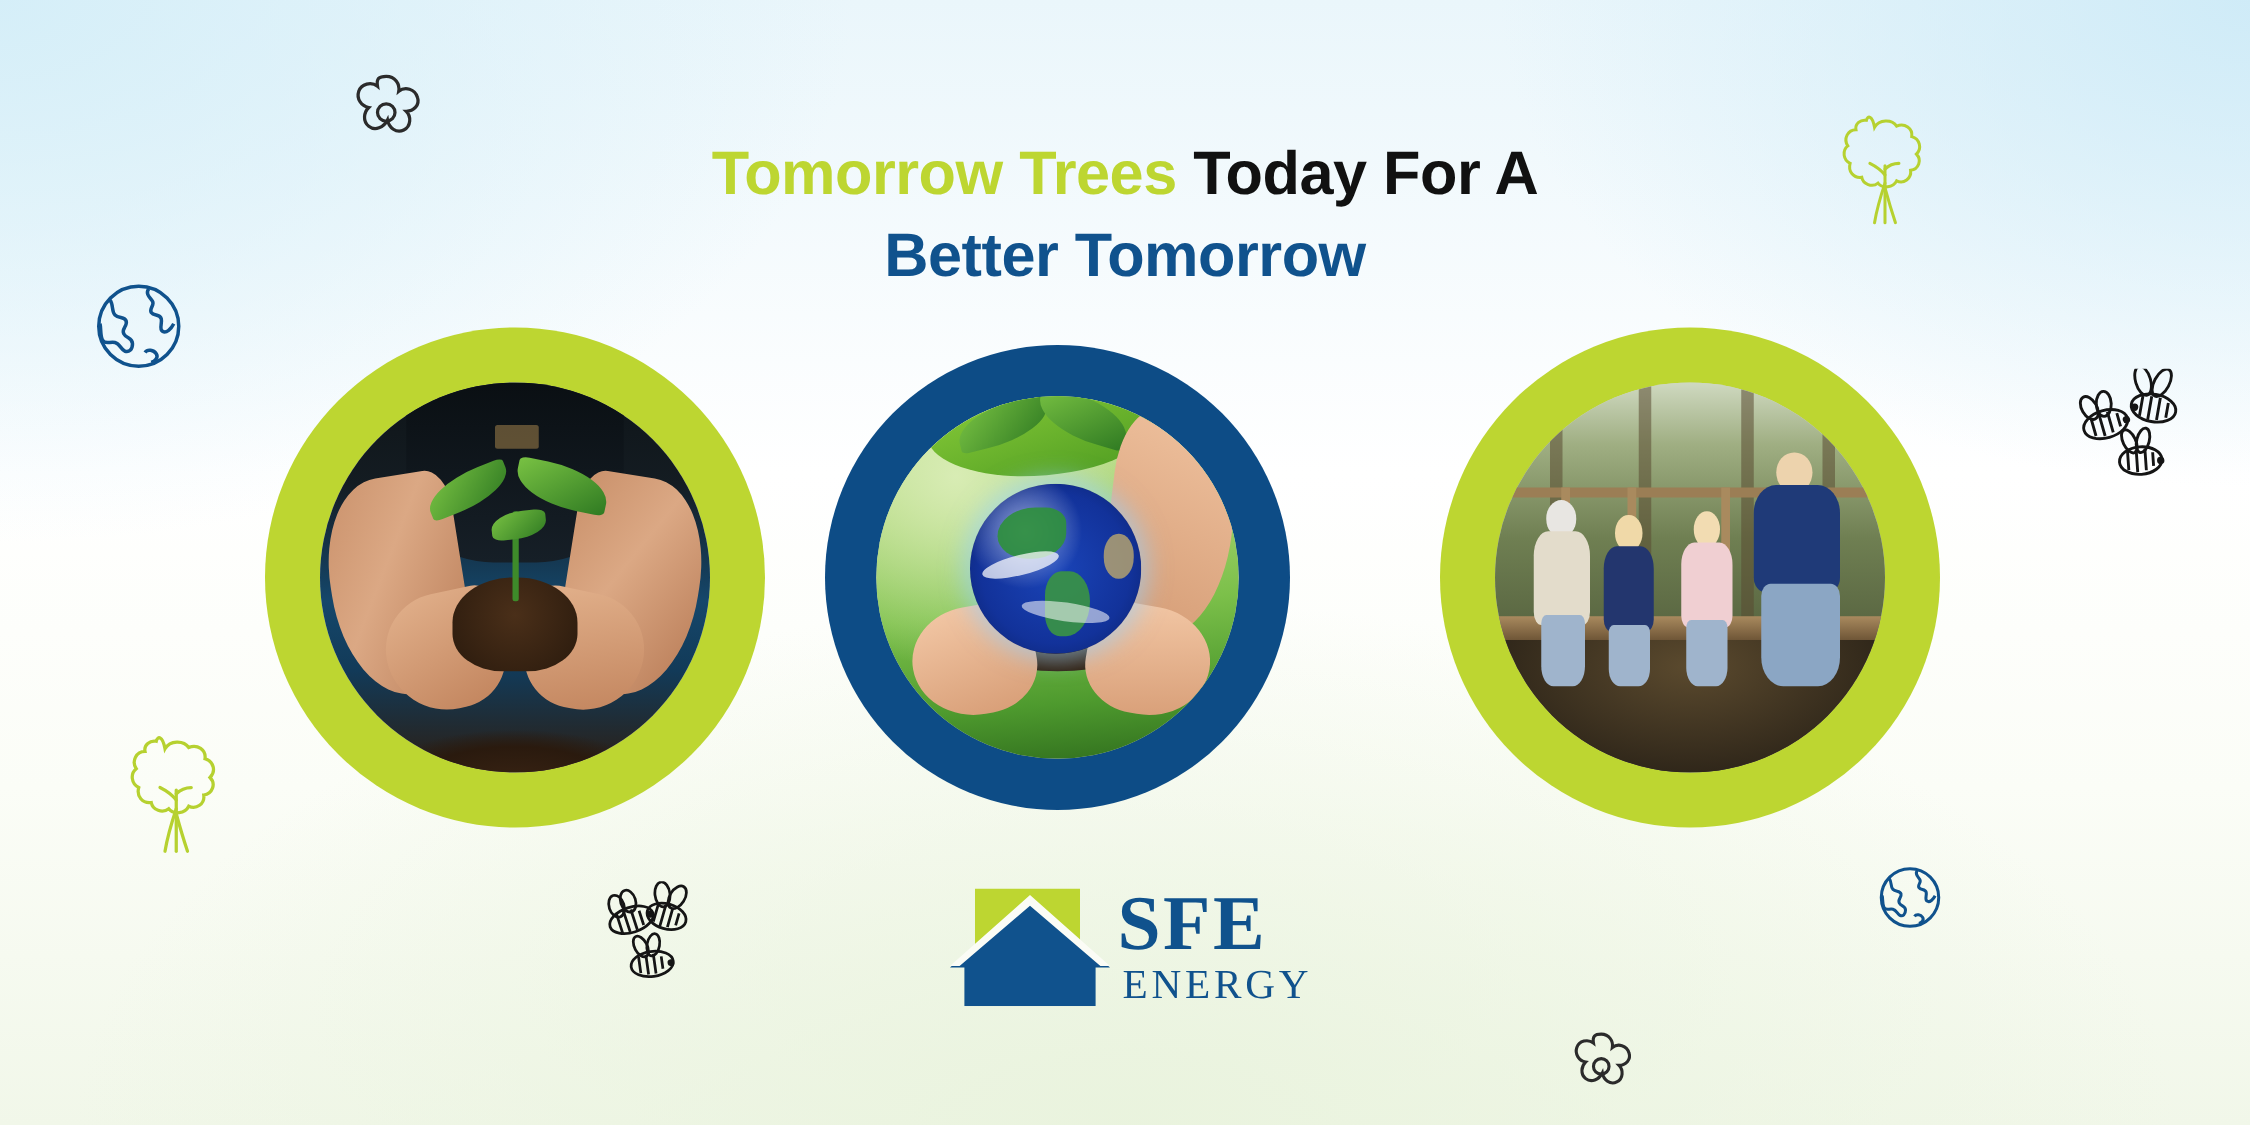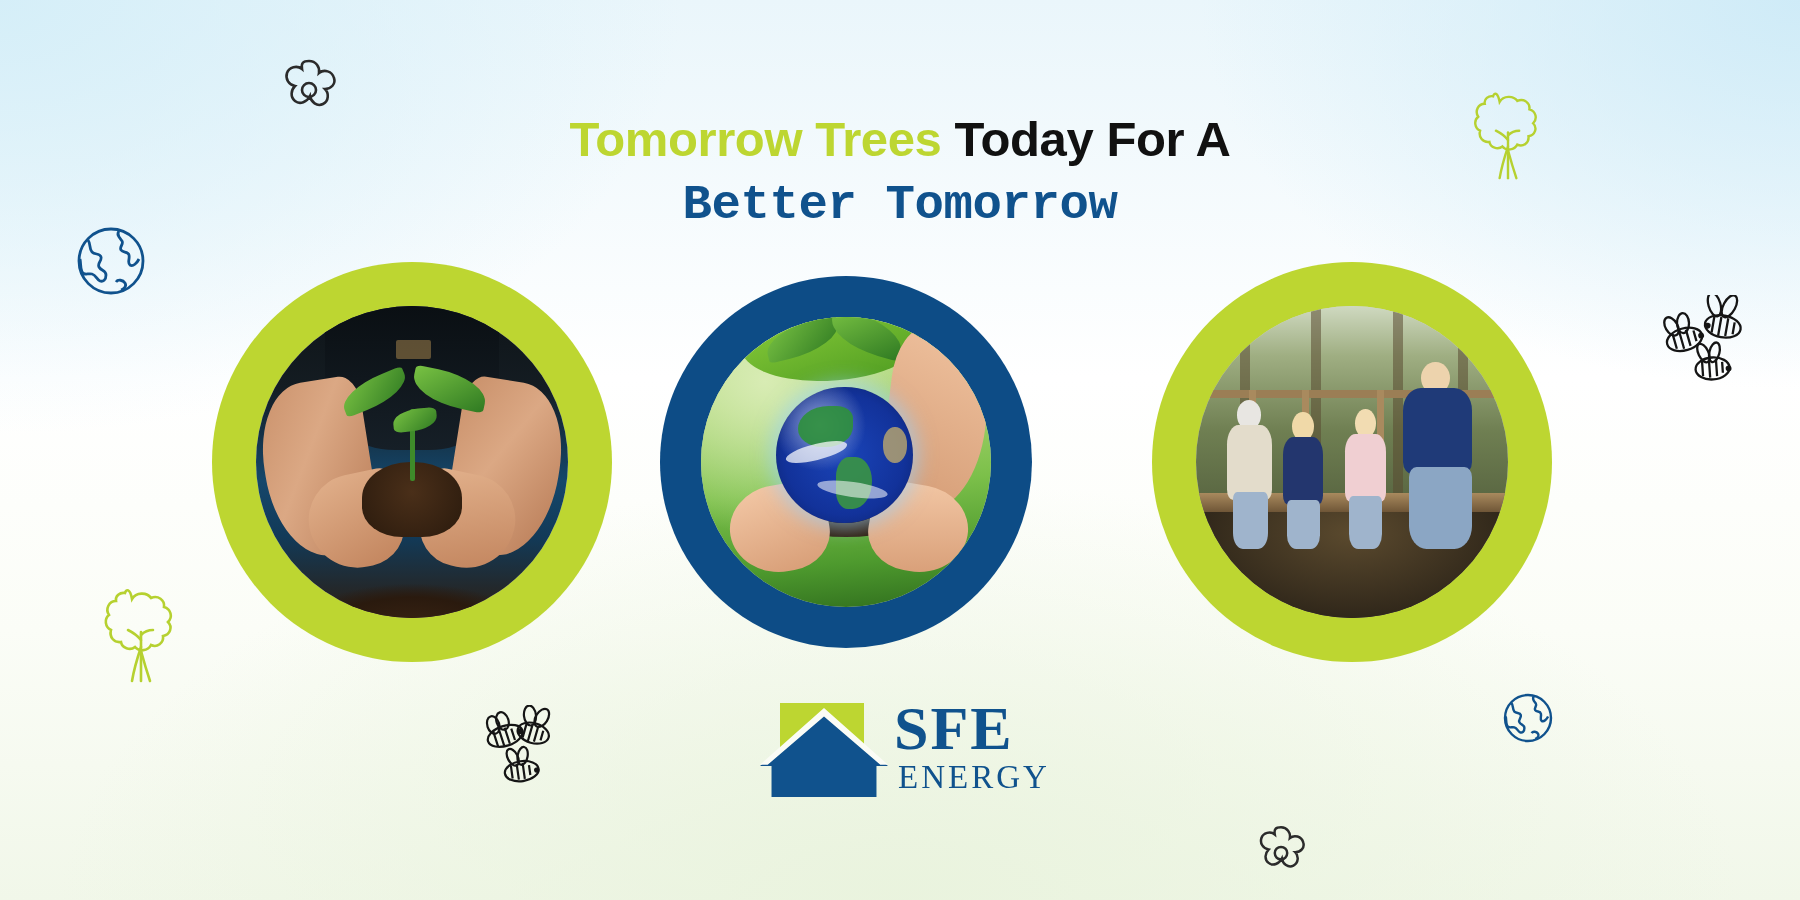--- a/index.html
+++ b/index.html
@@ -17,21 +17,21 @@
   }
 
   
   .headline{
     position:absolute;left:0;right:0;top:108px;text-align:center;
     font-weight:800;font-size:49px;line-height:62px;letter-spacing:-0.4px;
     font-family:"Liberation Sans", sans-serif;
   }
   .hl-green{color:#bdd631;}
   .hl-black{color:#111111;margin-top:26px;}
-  .hl-blue{color:#10528d;font-family:Liberation Mono, monospace;}
+  .hl-blue{color:#10528d;}
   .hl-line2{display:block;margin-top:4px;}
 
   
   .pods{position:absolute;left:0;top:262px;width:1800px;height:400px;}
   .pod{position:absolute;width:400px;height:400px;}
   .pod .tail{
     position:absolute;left:196px;top:118px;width:164px;height:164px;
     transform:rotate(45deg);border-radius:0 26px 0 0;
   }
   .pod .ring{
@@ -169,21 +169,21 @@
   .pC{left:47%;width:15%;height:45%;}
   .pC .head{left:26%;top:0;width:46%;height:21%;background:#f2dcb2;}
   .pC .body{left:6%;top:18%;width:86%;height:48%;background:#f0cfd2;}
   .pC .legs{left:14%;top:62%;width:70%;height:38%;}
   .pD{left:66%;width:24%;height:60%;}
   .pD .head{left:26%;top:0;width:38%;height:17%;background:#edd3ad;}
   .pD .body{left:2%;top:14%;width:92%;height:46%;background:#1f3a78;}
   .pD .legs{left:10%;top:56%;width:84%;height:44%;background:#8ba6c4;}
 
   
-  .logo{position:absolute;left:760px;top:697px;width:300px;height:108px;display:flex;align-items:flex-start;}
+  .logo{position:absolute;left:760px;top:697px;width:300px;height:108px;display:flex;align-items:flex-end;}
   .logo-mark{position:relative;width:128px;height:100px;flex:0 0 auto;}
   .logo-mark .sq{position:absolute;left:20px;top:6px;width:84px;height:66px;background:#bdd631;}
   .logo-mark .roof{
     position:absolute;left:0;top:14px;width:128px;height:86px;
     background:#10528d;
     clip-path:polygon(50% 0%,100% 64%,91% 64%,91% 100%,9% 100%,9% 64%,0% 64%);
   }
   .logo-mark .gap{
     position:absolute;left:0;top:11px;width:128px;height:86px;
     background:#fbfcf6;

